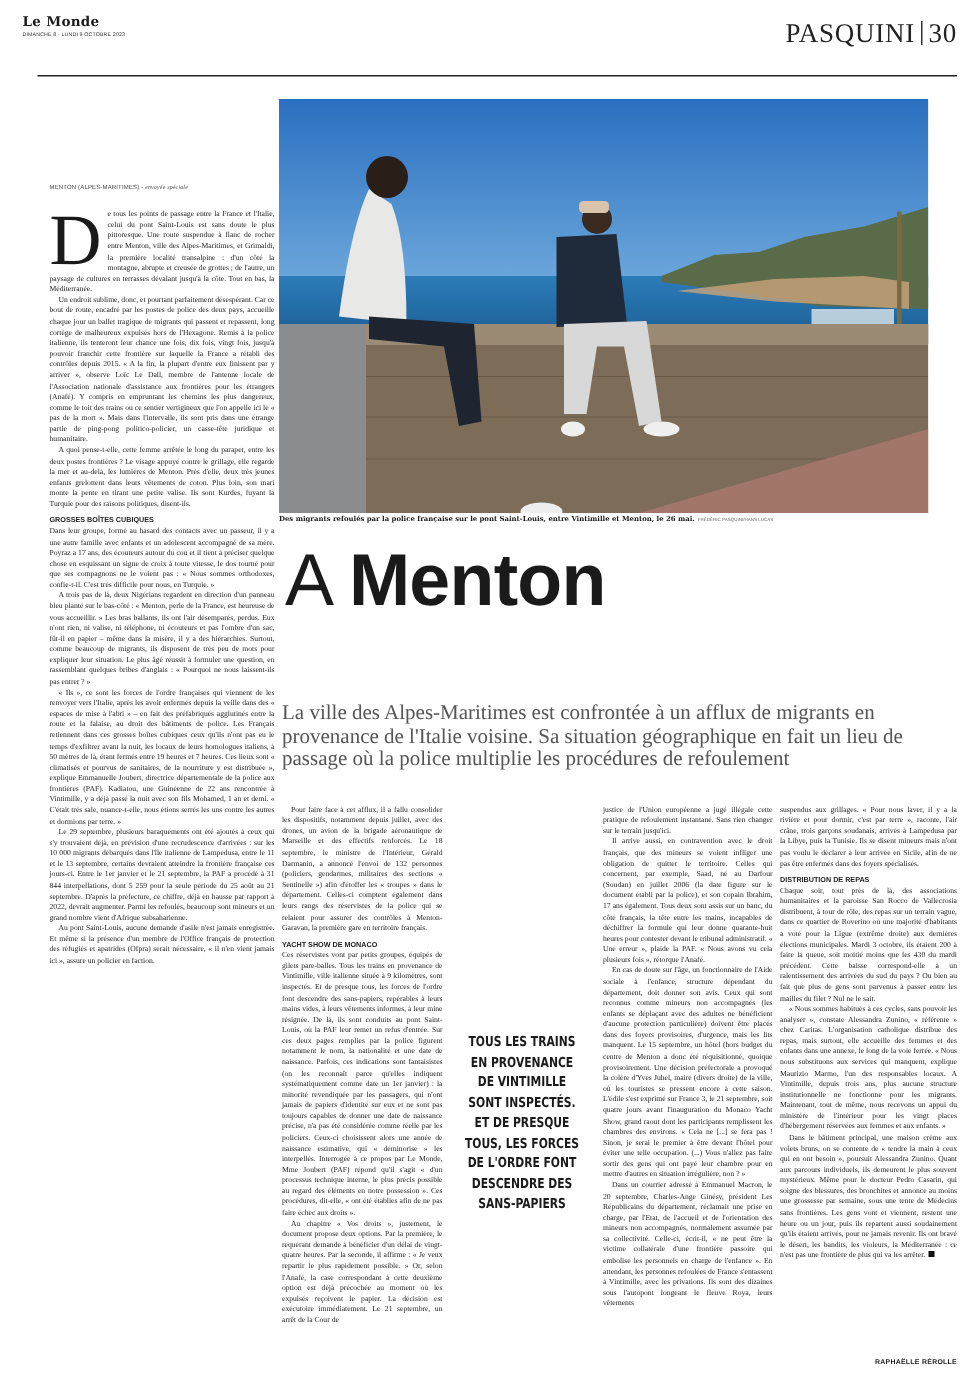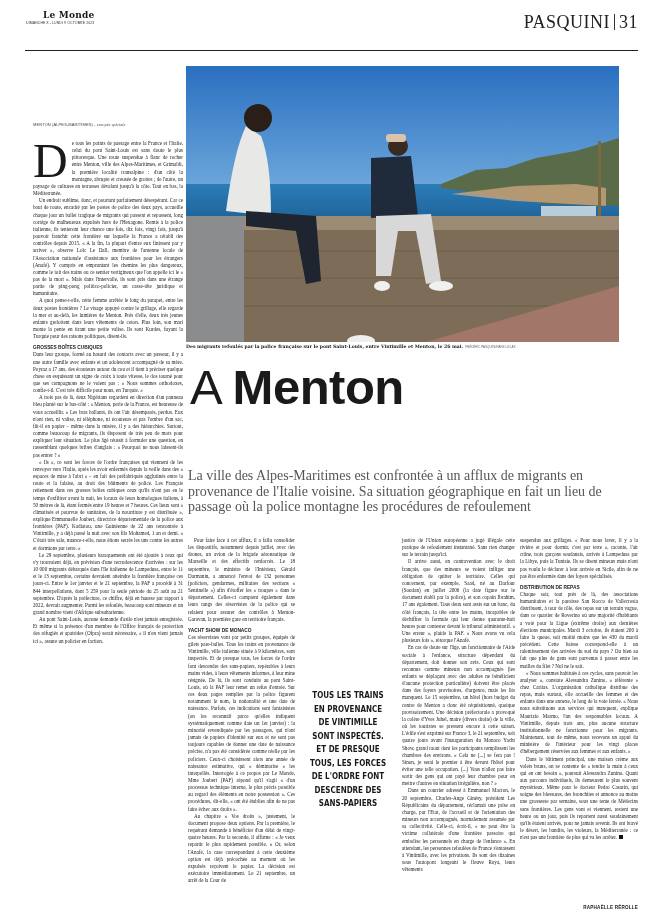--- a/index.html
+++ b/index.html
@@ -1,19 +1,19 @@
 <!DOCTYPE html>
 <html><head>
 <meta charset="utf-8">
 <style>
   * { box-sizing: border-box; margin: 0; padding: 0; }
   html, body { width: 650px; height: 916px; background: #fff; overflow: hidden; }
   body { position: relative; font-family: "DejaVu Serif", serif; color: #1a1a1a; }
 
-  .masthead { position: absolute; left: 26px; top: 10px; text-align: right; }
+  .masthead { position: absolute; left: 15px; top: 10px; }
   .logo { font-family: "DejaVu Serif", serif; font-weight: bold; font-size: 9px; letter-spacing: 0.2px; }
   .date { font-family: "Liberation Sans", sans-serif; font-size: 3.5px; color: #333; margin-top: 1px; letter-spacing: 0.1px; }
   .section { position: absolute; right: 12px; top: 12px; font-family: "Liberation Serif", serif; font-size: 18px; color: #222; letter-spacing: 0.5px; }
   .section .bar { display: inline-block; width: 1px; height: 16px; background: #333; vertical-align: -2px; margin: 0 4px; }
   .rule { position: absolute; left: 25px; right: 12px; top: 50px; height: 1px; background: #222; }
 
   .photo { position: absolute; left: 186px; top: 66px; width: 433px; height: 276px; overflow: hidden; }
   .photo svg { display: block; }
   .caption { position: absolute; left: 186px; top: 344px; width: 460px; font-family: "DejaVu Serif", serif; font-size: 4.6px; font-weight: bold; white-space: nowrap; }
   .caption .credit { font-family: "Liberation Sans", sans-serif; font-weight: normal; font-size: 3px; color: #666; margin-left: 2px; }
@@ -43,21 +43,21 @@
   .endmark { display: inline-block; width: 4px; height: 4px; background: #111; margin-left: 2px; }
 </style>
 </head>
 <body>
 
 <div class="masthead">
   <div class="logo">Le Monde</div>
   <div class="date">DIMANCHE 8 - LUNDI 9 OCTOBRE 2023</div>
 </div>
 <div class="section">
-  <span>PASQUINI</span><span class="bar"></span><span>31</span>
+  <span>PASQUINI</span><span class="bar"></span><span>30</span>
 </div>
 <div class="rule"></div>
 
 <div class="photo">
   <svg width="433" height="276" viewBox="0 0 433 276" xmlns="http://www.w3.org/2000/svg">
     <defs>
       <linearGradient id="sky" x1="0" y1="0" x2="0" y2="1">
         <stop offset="0" stop-color="#2a6fc0"></stop>
         <stop offset="1" stop-color="#6ea9dc"></stop>
       </linearGradient>
@@ -98,21 +98,21 @@
 </div>
 
 <div class="dateline">
   <span>MENTON (ALPES-MARITIMES) - </span><i>envoyée spéciale</i>
 </div>
 
 <h1 class="headline">
   <span>A </span><b>Menton</b><br>
 </h1>
 
-<div class="chapo">La ville des Alpes-Maritimes est confrontée à un afflux de migrants en provenance de l'Italie voisine. Sa situation géographique en fait un lieu de passage où la police montagne les procédures de refoulement</div>
+<div class="chapo">La ville des Alpes-Maritimes est confrontée à un afflux de migrants en provenance de l'Italie voisine. Sa situation géographique en fait un lieu de passage où la police multiplie les procédures de refoulement</div>
 
 <div class="col col1">
   <span class="dropcap">D</span>
   <p class="first">e tous les points de passage entre la France et l'Italie, celui du pont Saint-Louis est sans doute le plus pittoresque. Une route suspendue à flanc de rocher entre Menton, ville des Alpes-Maritimes, et Grimaldi, la première localité transalpine : d'un côté la montagne, abrupte et creusée de grottes ; de l'autre, un paysage de cultures en terrasses dévalant jusqu'à la côte. Tout en bas, la Méditerranée.</p>
   <p>Un endroit sublime, donc, et pourtant parfaitement désespérant. Car ce bout de route, encadré par les postes de police des deux pays, accueille chaque jour un ballet tragique de migrants qui passent et repassent, long cortège de malheureux expulsés hors de l'Hexagone. Remis à la police italienne, ils tenteront leur chance une fois, dix fois, vingt fois, jusqu'à pouvoir franchir cette frontière sur laquelle la France a rétabli des contrôles depuis 2015. « A la fin, la plupart d'entre eux finissent par y arriver », observe Loïc Le Dall, membre de l'antenne locale de l'Association nationale d'assistance aux frontières pour les étrangers (Anafé). Y compris en empruntant les chemins les plus dangereux, comme le toit des trains ou ce sentier vertigineux que l'on appelle ici le « pas de la mort ». Mais dans l'intervalle, ils sont pris dans une étrange partie de ping-pong politico-policier, un casse-tête juridique et humanitaire.</p>
   <p>A quoi pense-t-elle, cette femme arrêtée le long du parapet, entre les deux postes frontières ? Le visage appuyé contre le grillage, elle regarde la mer et au-delà, les lumières de Menton. Près d'elle, deux très jeunes enfants grelottent dans leurs vêtements de coton. Plus loin, son mari monte la pente en tirant une petite valise. Ils sont Kurdes, fuyant la Turquie pour des raisons politiques, disent-ils.</p>
   <h4>GROSSES BOÎTES CUBIQUES</h4>
   <p class="first">Dans leur groupe, formé au hasard des contacts avec un passeur, il y a une autre famille avec enfants et un adolescent accompagné de sa mère. Poyraz a 17 ans, des écouteurs autour du cou et il tient à préciser quelque chose en esquissant un signe de croix à toute vitesse, le dos tourné pour que ses compagnons ne le voient pas : « Nous sommes orthodoxes, confie-t-il. C'est très difficile pour nous, en Turquie. »</p>
   <p>A trois pas de là, deux Nigérians regardent en direction d'un panneau bleu planté sur le bas-côté : « Menton, perle de la France, est heureuse de vous accueillir. » Les bras ballants, ils ont l'air désemparés, perdus. Eux n'ont rien, ni valise, ni téléphone, ni écouteurs et pas l'ombre d'un sac, fût-il en papier – même dans la misère, il y a des hiérarchies. Surtout, comme beaucoup de migrants, ils disposent de très peu de mots pour expliquer leur situation. Le plus âgé réussit à formuler une question, en rassemblant quelques bribes d'anglais : « Pourquoi ne nous laissent-ils pas entrer ? »</p>
   <p>« Ils », ce sont les forces de l'ordre françaises qui viennent de les renvoyer vers l'Italie, après les avoir enfermés depuis la veille dans des « espaces de mise à l'abri » – en fait des préfabriqués agglutinés entre la route et la falaise, au droit des bâtiments de police. Les Français retiennent dans ces grosses boîtes cubiques ceux qu'ils n'ont pas eu le temps d'exfiltrer avant la nuit, les locaux de leurs homologues italiens, à 50 mètres de là, étant fermés entre 19 heures et 7 heures. Ces lieux sont « climatisés et pourvus de sanitaires, de la nourriture y est distribuée », explique Emmanuelle Joubert, directrice départementale de la police aux frontières (PAF). Kadiatou, une Guinéenne de 22 ans rencontrée à Vintimille, y a déjà passé la nuit avec son fils Mohamed, 1 an et demi. « C'était très sale, nuance-t-elle, nous étions serrés les uns contre les autres et dormions par terre. »</p>

